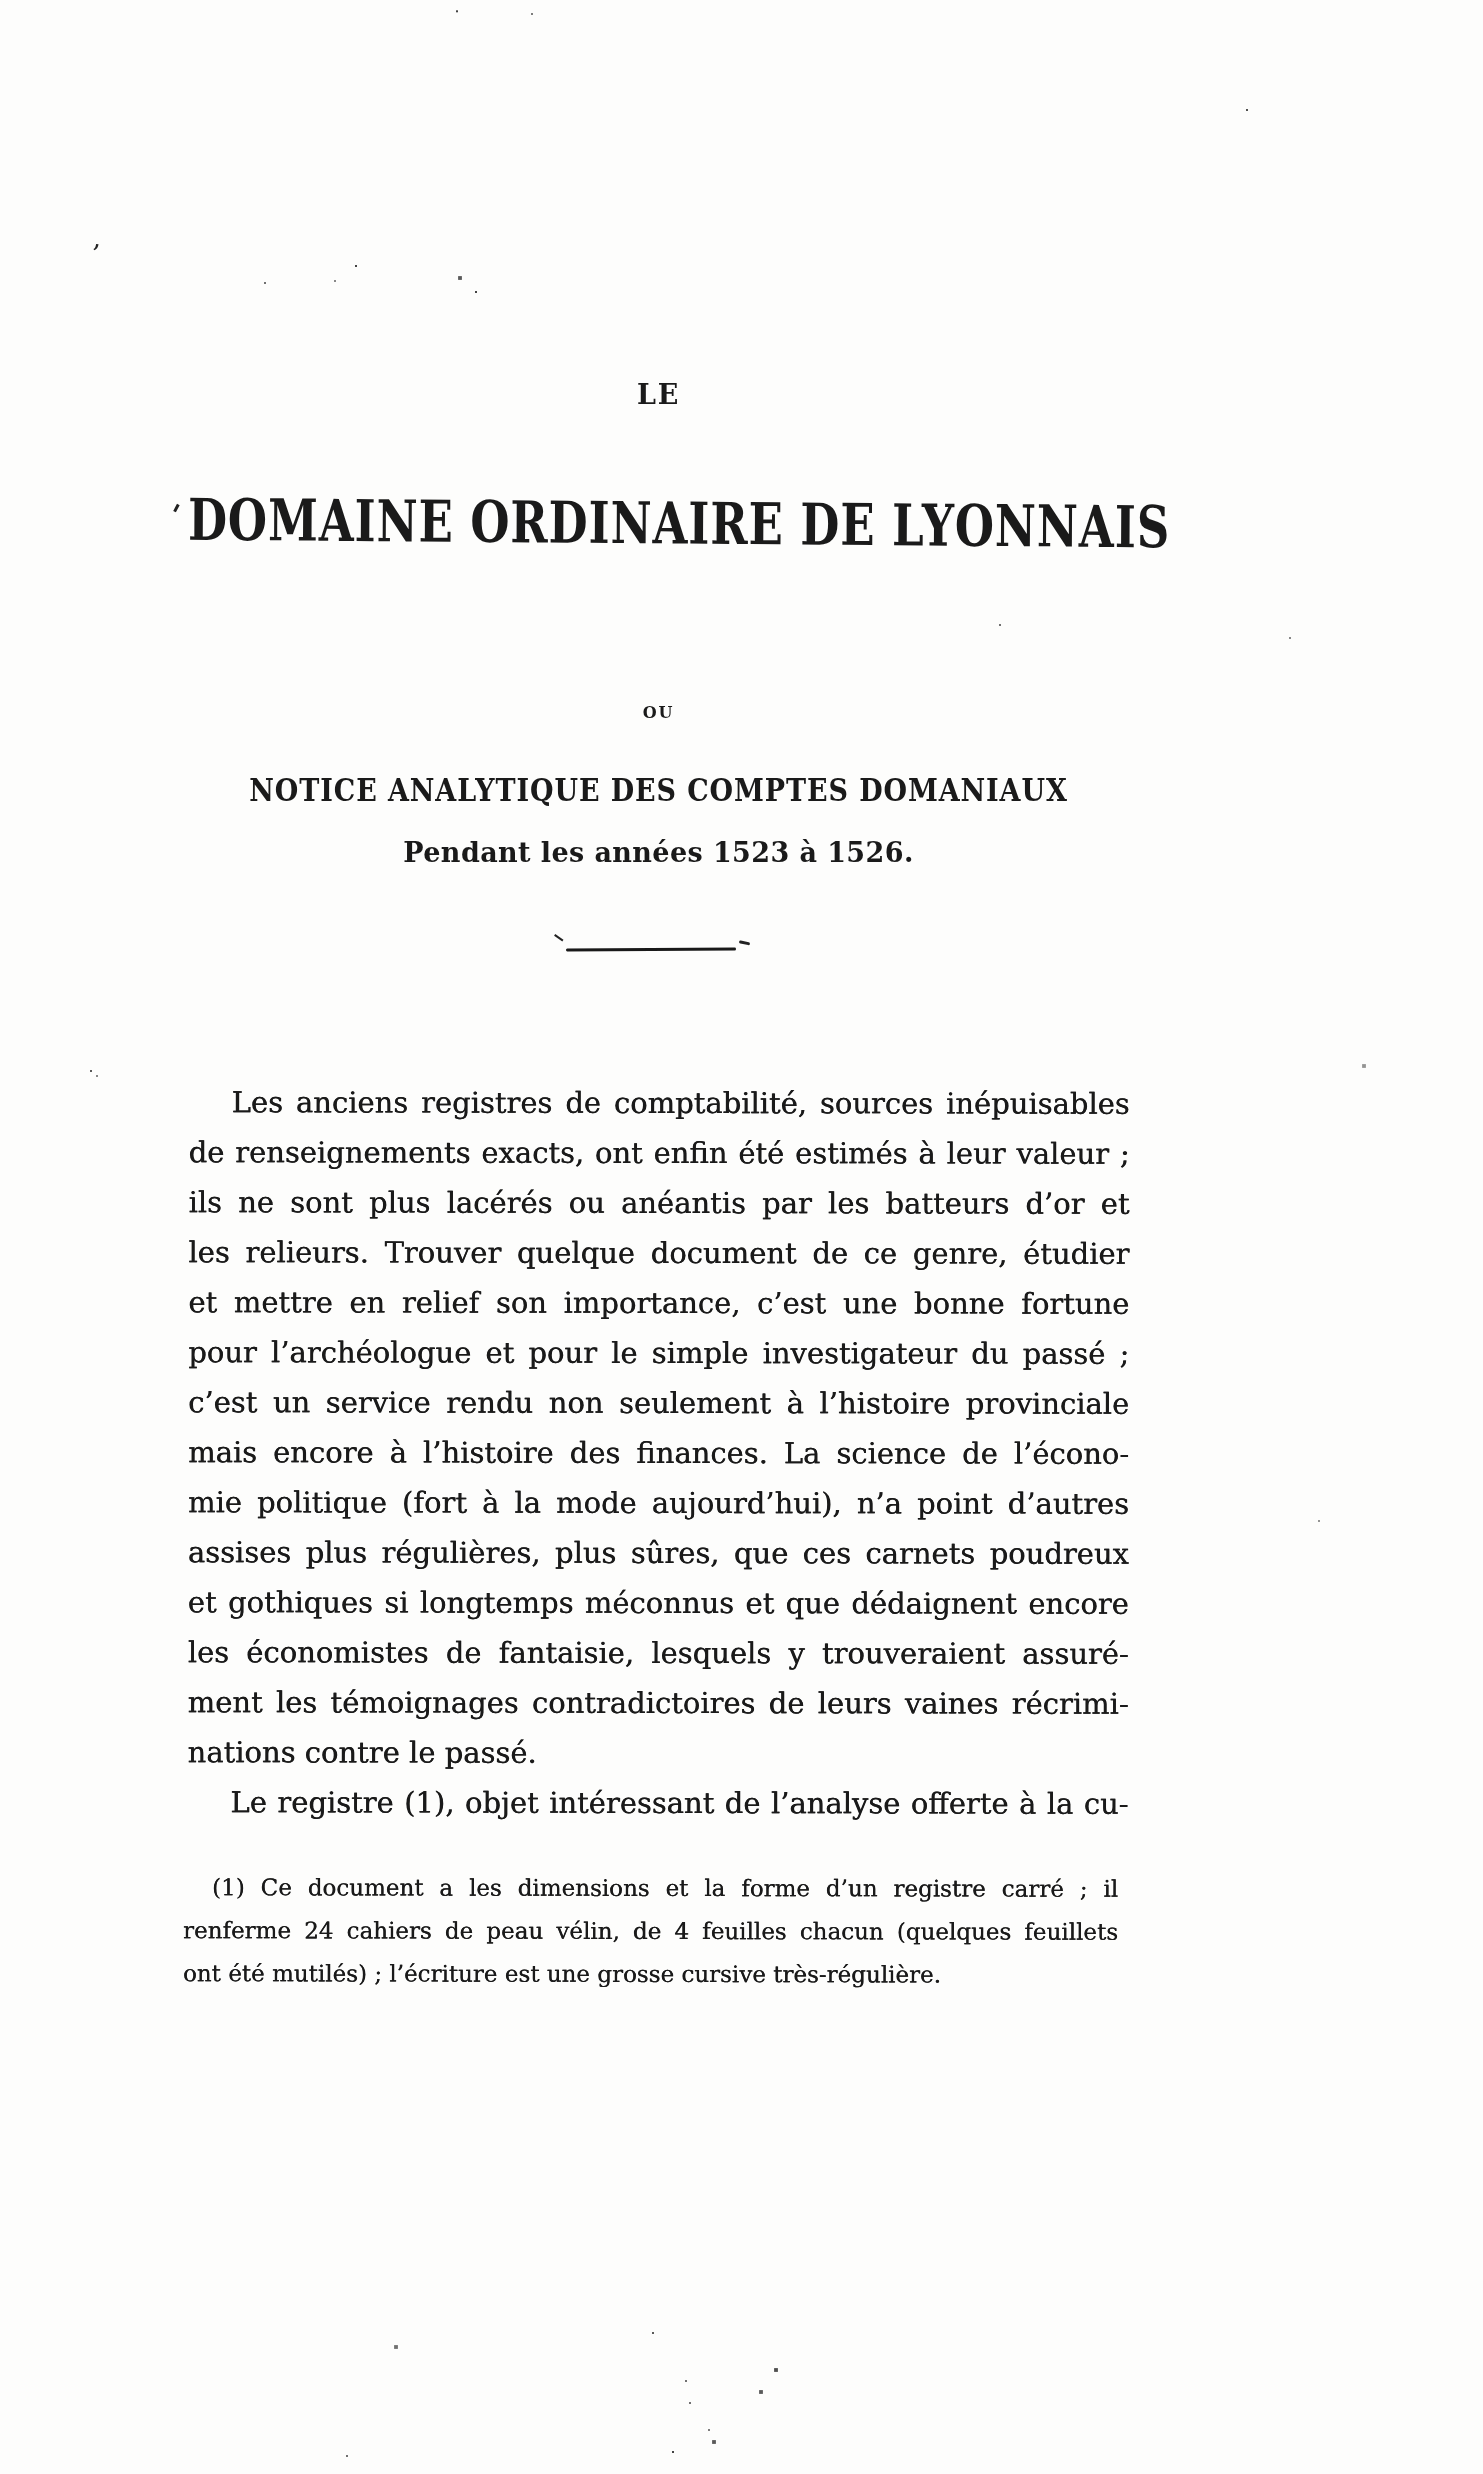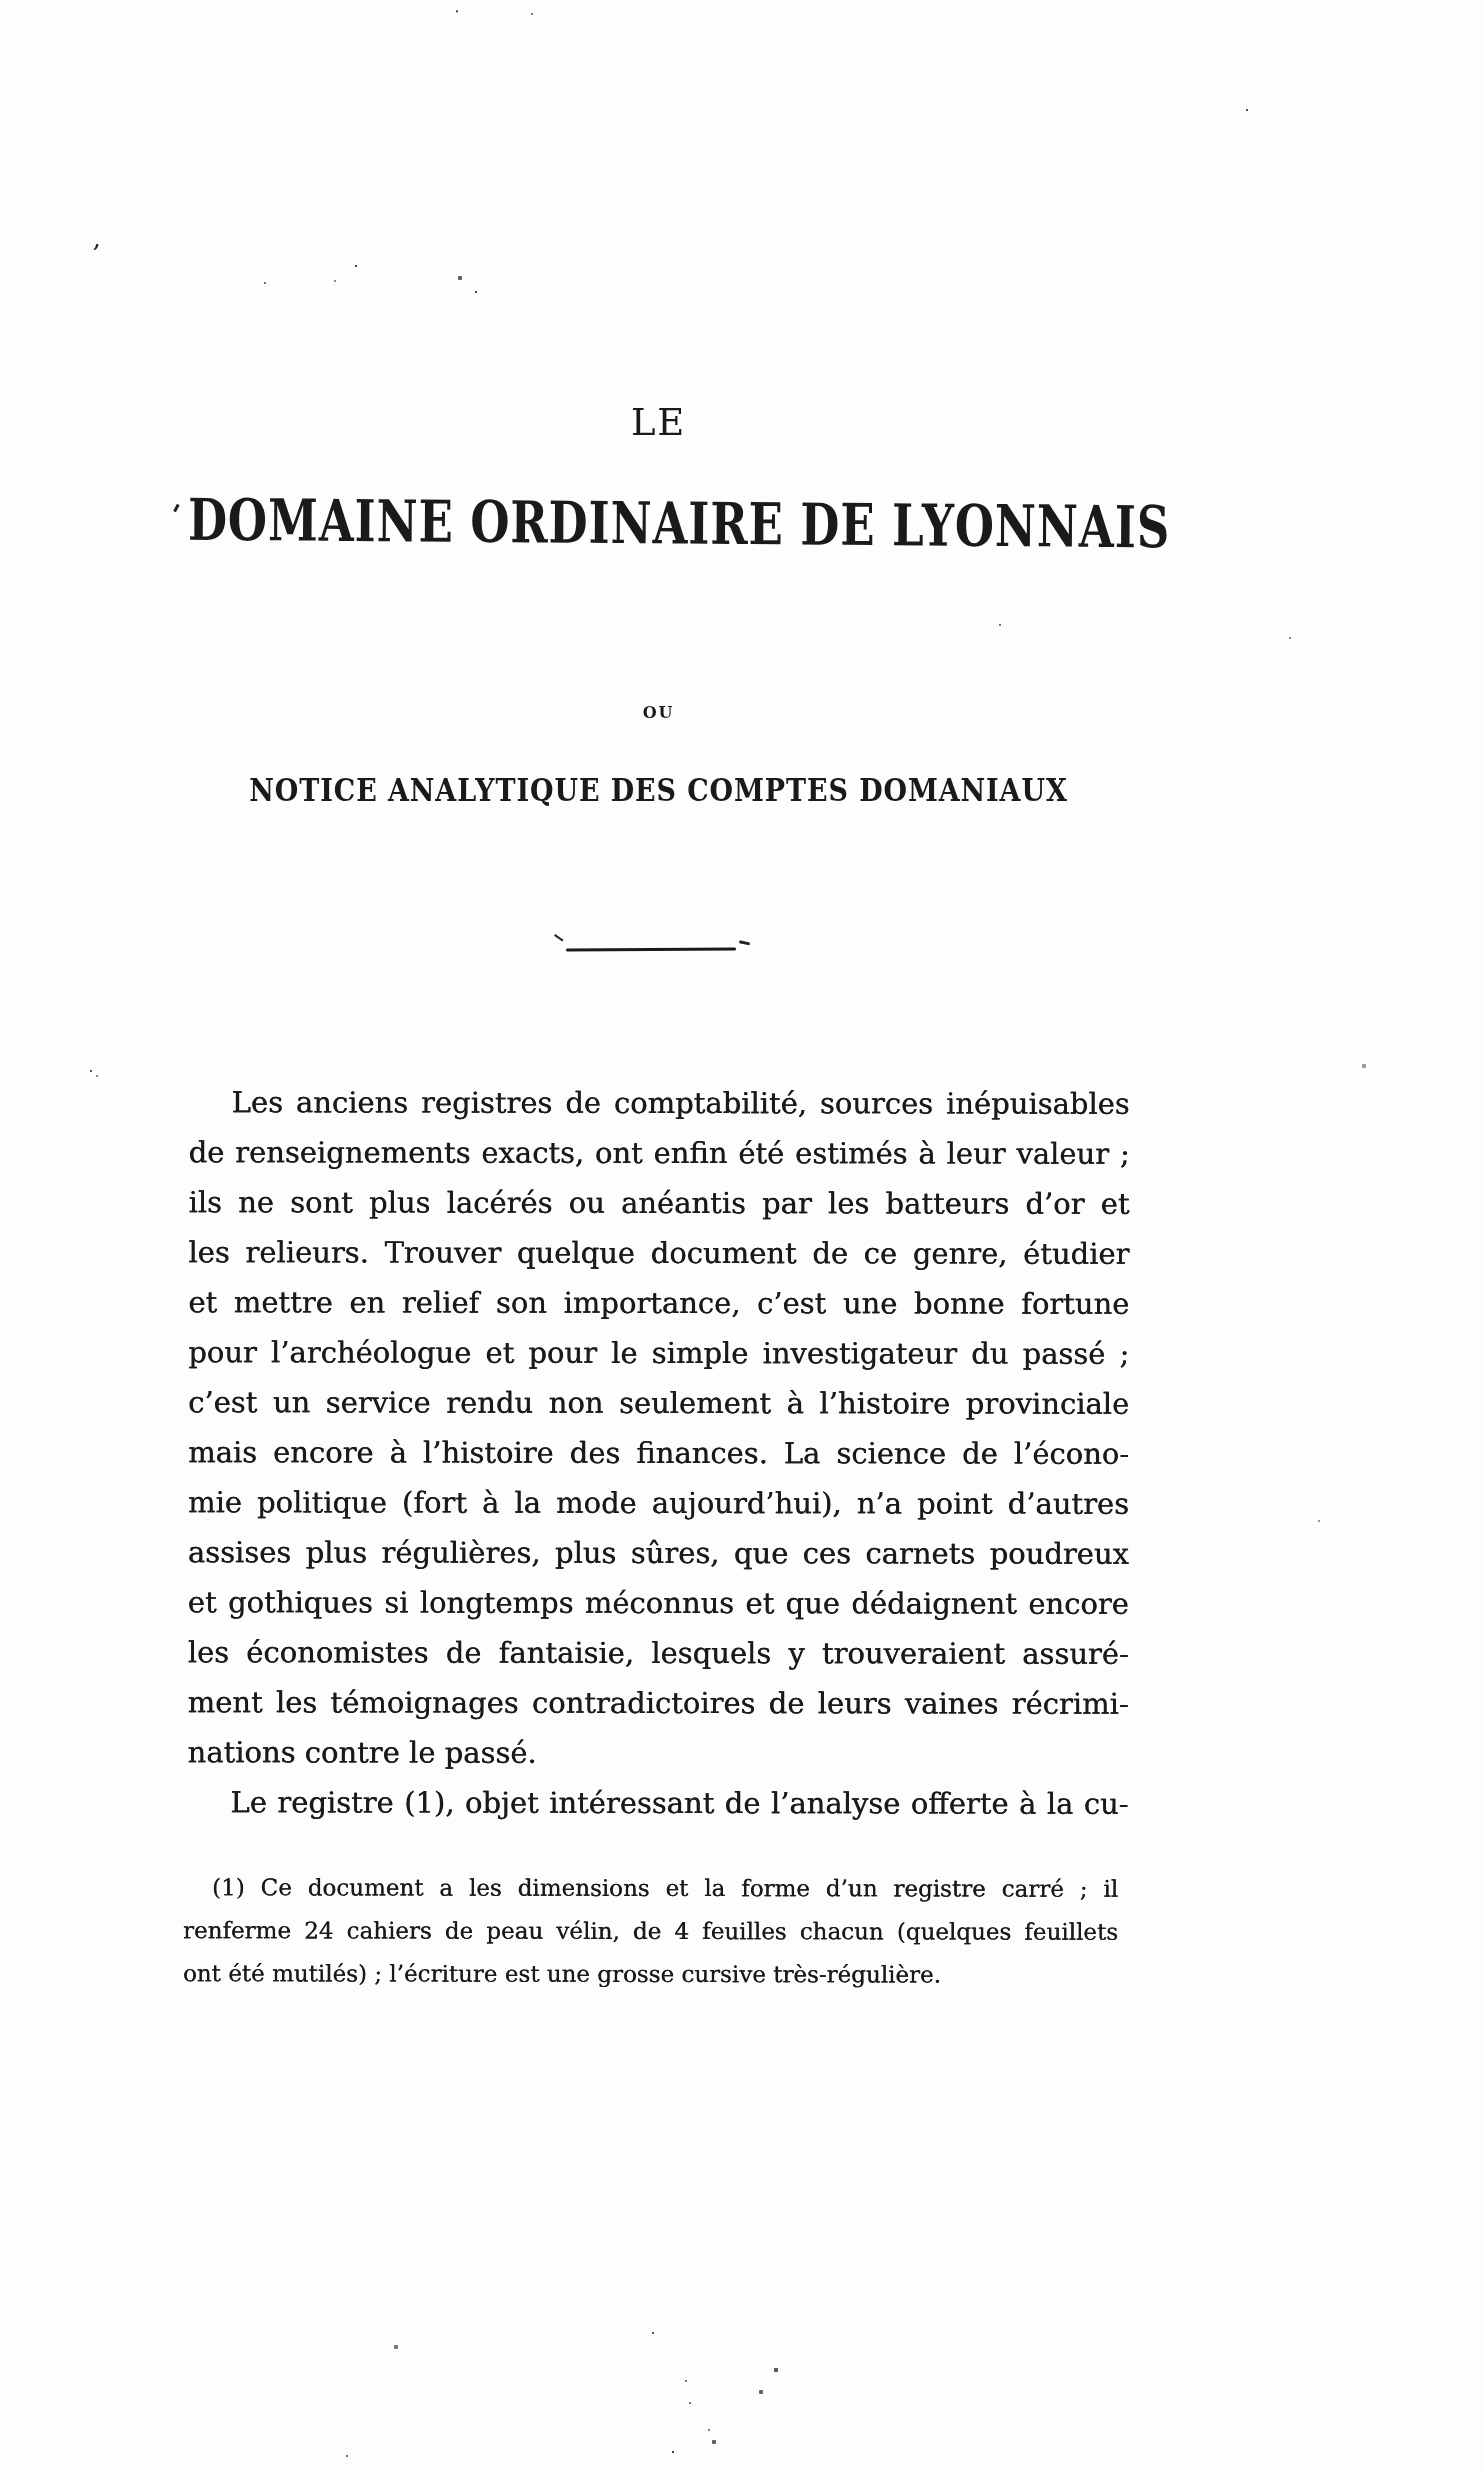--- a/index.html
+++ b/index.html
@@ -6,21 +6,21 @@
   #page{
     position:relative;
     width:1483px;height:2475px;
     background:#fdfdfc;
     color:#1a1a1a;
     font-family:"DejaVu Serif","Liberation Serif",serif;
     overflow:hidden;
   }
   
   .head-wrap{position:absolute;left:188px;width:941px;text-align:center;}
-  #kicker{top:404px;font-size:37px;font-weight:normal;letter-spacing:1.7px;line-height:1;}
+  #kicker{top:381px;font-size:27px;font-weight:bold;letter-spacing:1.7px;line-height:1;}
   #main-title{
     top:501px;font-size:45px;font-weight:bold;letter-spacing:0.9px;line-height:1;
     transform:scaleY(1.28) rotate(0.35deg);transform-origin:50% 50%;
     white-space:nowrap;
   }
   #subtitle{top:608px;font-size:20px;font-weight:bold;letter-spacing:2.2px;line-height:1.2;}
   #subtitle sup{font-size:12px;letter-spacing:0;}
   #connector{top:705px;font-size:16px;font-weight:bold;letter-spacing:1.7px;line-height:1;}
   #secondary-title{
     top:775px;font-size:27px;font-weight:bold;letter-spacing:0.9px;line-height:1.1;
@@ -111,20 +111,21 @@
 
   <div id="kicker" class="head-wrap">LE</div>
 
   <div id="main-title" class="head-wrap">DOMAINE ORDINAIRE DE LYONNAIS</div>
 
 
   <div id="connector" class="head-wrap">OU</div>
 
   <div id="secondary-title" class="head-wrap">NOTICE ANALYTIQUE DES COMPTES DOMANIAUX</div>
 
+  <div id="date-line" class="head-wrap">Pendant les années 1523 à 1526.</div>
 
   <div id="separator"></div>
 
   <div id="body-block">
     <div class="bline indent">Les anciens registres de comptabilité, sources inépuisables</div>
     <div class="bline">de renseignements exacts, ont enfin été estimés à leur valeur ;</div>
     <div class="bline">ils ne sont plus lacérés ou anéantis par les batteurs d’or et</div>
     <div class="bline">les relieurs. Trouver quelque document de ce genre, étudier</div>
     <div class="bline">et mettre en relief son importance, c’est une bonne fortune</div>
     <div class="bline">pour l’archéologue et pour le simple investigateur du passé ;</div>

